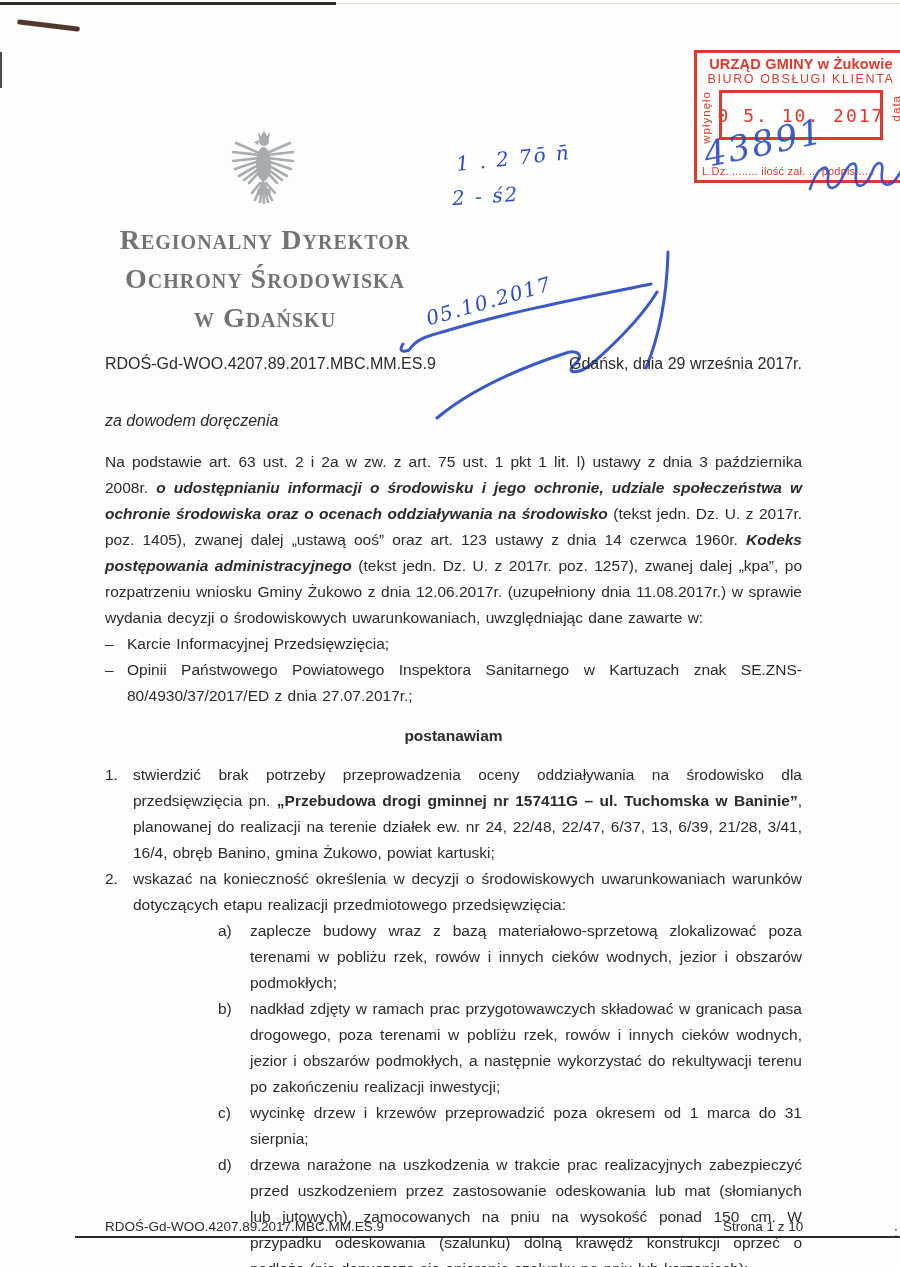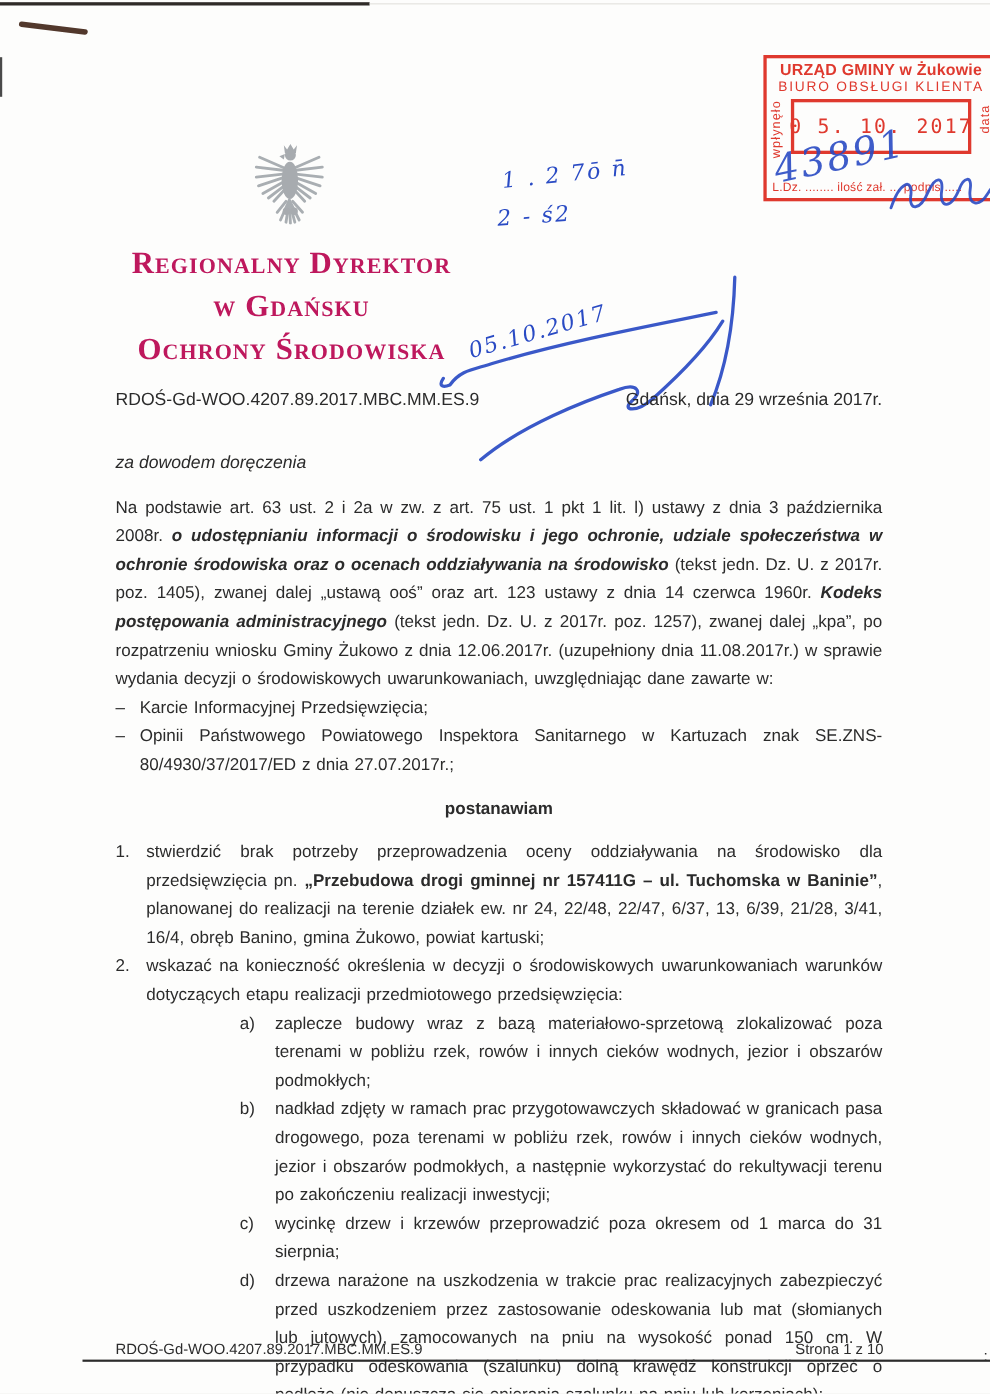--- a/index.html
+++ b/index.html
@@ -12,21 +12,21 @@
   .top-line{position:absolute;left:0;top:2px;width:336px;height:3px;background:#2f2b28;}
   .top-line-faint{position:absolute;left:336px;top:3px;right:0;height:1px;background:#e2e0dd;}
   .staple-mark{position:absolute;left:17px;top:23px;width:63px;height:5px;background:#52382c;border-radius:3px;transform:rotate(7deg);}
   .edge-sliver{position:absolute;left:0;top:52px;width:2px;height:36px;background:#4a4a4a;}
 
   
   .eagle{position:absolute;left:231px;top:126px;width:64px;height:78px;}
   .letterhead{
     position:absolute;left:40px;top:220px;width:450px;text-align:center;
     font-family:"Liberation Serif",serif;font-variant:small-caps;font-weight:700;
-    font-size:28px;line-height:39px;color:#be185d;letter-spacing:1px;
+    font-size:28px;line-height:39px;color:#737373;letter-spacing:1px;
   }
 
   
   .stamp{position:absolute;left:694px;top:50px;width:214px;height:133px;border:3px solid #df392e;box-sizing:border-box;color:#df392e;}
   .stamp-office{margin-top:3px;text-align:center;font-weight:700;font-size:14.5px;letter-spacing:0.2px;white-space:nowrap;}
   .stamp-dept{text-align:center;font-size:12.5px;letter-spacing:1.6px;white-space:nowrap;}
   .stamp-datebox{position:absolute;left:22px;top:37px;width:164px;height:50px;border:3px solid #df392e;box-sizing:border-box;display:flex;align-items:center;justify-content:center;}
   .stamp-date{font-family:"DejaVu Sans Mono",monospace;font-size:18px;letter-spacing:2px;white-space:nowrap;}
   .stamp-vert{position:absolute;writing-mode:vertical-rl;transform:rotate(180deg);font-size:11.5px;letter-spacing:1px;}
   .stamp-received{left:3px;top:38px;}
@@ -107,22 +107,22 @@
       <circle cx="33" cy="15" r="5"></circle>
       <path d="M28 14 l-5 2 4 3 z"></path>
       <ellipse cx="32.5" cy="38" rx="7.5" ry="17"></ellipse>
       <path d="M26 66 a3.4 3.4 0 1 0 6.8 0 a3.4 3.4 0 1 0 -6.8 0"></path>
       <path d="M33 66 a3.4 3.4 0 1 0 6.8 0 a3.4 3.4 0 1 0 -6.8 0"></path>
     </g>
   </svg>
 
   <div class="letterhead">
     <div>Regionalny Dyrektor</div>
+    <div>Ochrony Środowiska</div>
     <div>w Gdańsku</div>
-    <div>Ochrony Środowiska</div>
   </div>
 
   <div class="stamp">
     <div class="stamp-office">URZĄD GMINY w Żukowie</div>
     <div class="stamp-dept">BIURO OBSŁUGI KLIENTA</div>
     <div class="stamp-datebox">
       <span class="stamp-date">0 5. 10. 2017</span>
     </div>
     <div class="stamp-vert stamp-received">wpłynęło</div>
     <div class="stamp-vert stamp-datalabel">data</div>

